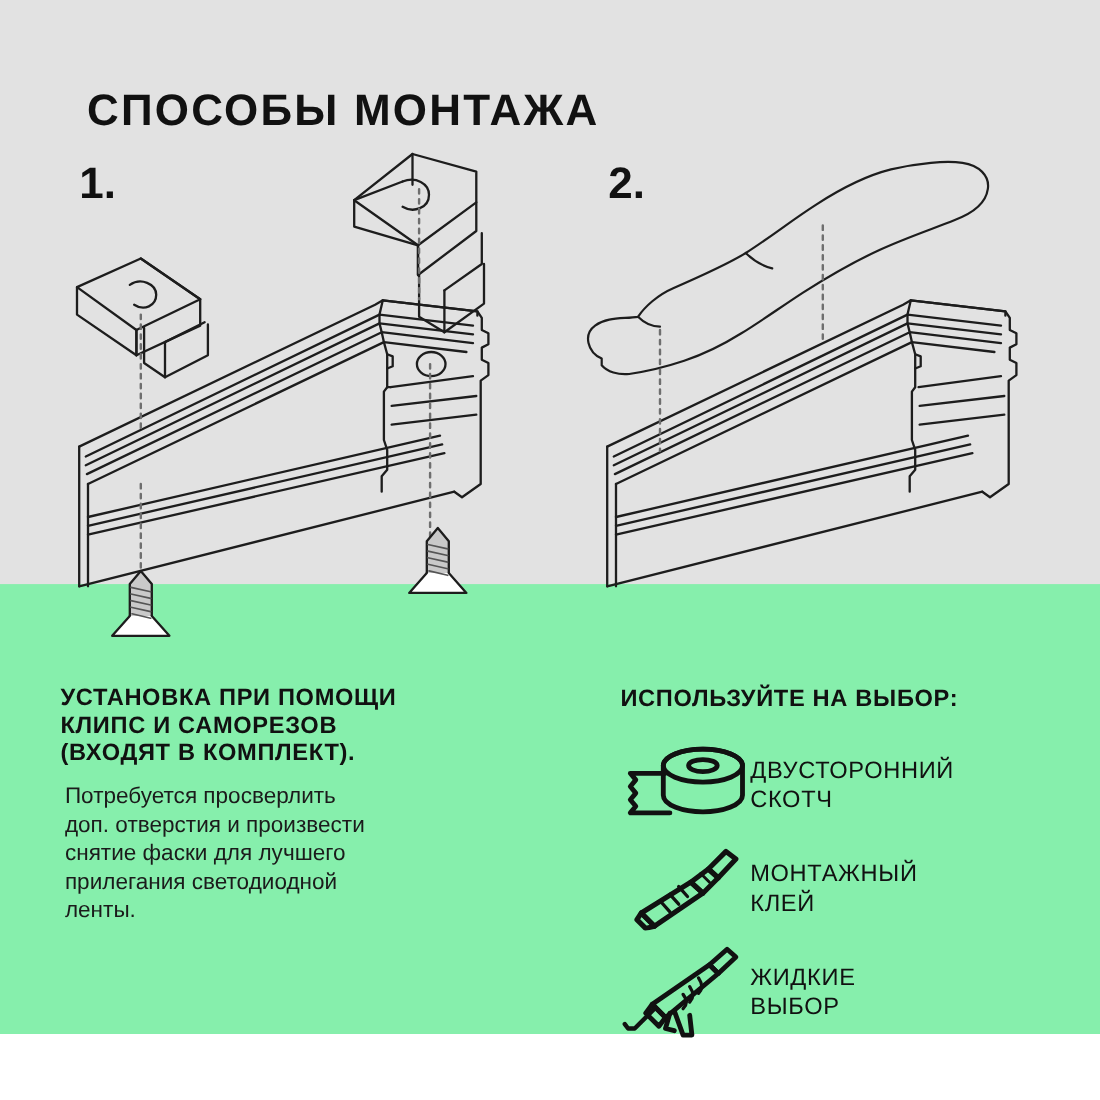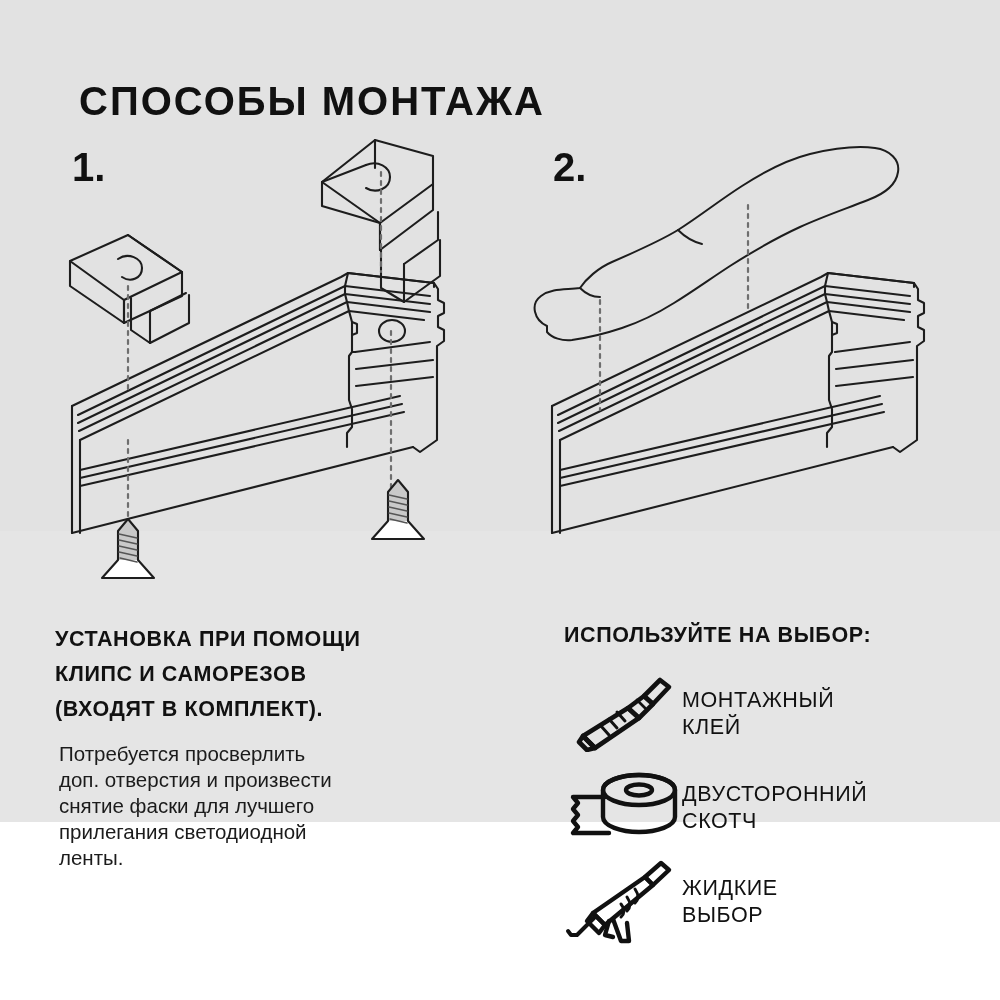--- a/index.html
+++ b/index.html
@@ -5,22 +5,22 @@
   * { box-sizing: border-box; }
   html, body {
     margin: 0; padding: 0;
     width: 1000px; height: 1000px;
     background: #ffffff;
     font-family: "Liberation Sans", sans-serif;
     overflow: hidden;
   }
   #page {
     position: relative;
-    width: 1000px; height: 822px;
-    background: #e5e5e5;
+    width: 1000px; height: 940px;
+    background: #86efac;
     text-decoration: underline;
   }
   
   .gray-band {
     position: absolute;
     left: 0; top: 0;
     width: 1000px; height: 531px;
     background: #e2e2e2;
   }
   
@@ -61,21 +61,21 @@
   .col-right {
     position: absolute;
     left: 564px; top: 622px;
     width: 420px;
   }
   .sec-head {
     font-size: 21.5px;
     font-weight: bold;
     color: #111111;
     letter-spacing: 0.6px;
-    line-height: 35px;
+    line-height: 25px;
     margin: 0 0 14px 0;
     white-space: pre-line;
   }
   .sec-head-right {
     font-size: 21.5px;
     font-weight: bold;
     color: #111111;
     letter-spacing: 0.6px;
     line-height: 27px;
     margin: 0 0 22px 0;
@@ -274,20 +274,37 @@
 прилегания светодиодной
 ленты.</p>
   </div>
 
   <div class="col-right">
     <p class="sec-head-right">ИСПОЛЬЗУЙТЕ НА ВЫБОР:</p>
 
     <div class="opt-row">
       <div class="opt-icon">
         <svg width="116" height="76" viewBox="0 0 116 76">
+          <g fill="none" stroke="#111111" stroke-width="4.4" stroke-linejoin="round" stroke-linecap="round">
+
+            <path d="M38,20 C38,11 56,5 74,5 C92,5 110,11 110,20 L110,47 C110,56 92,62 74,62 C56,62 38,56 38,47 Z"></path>
+            <ellipse cx="74" cy="20" rx="36" ry="15"></ellipse>
+            <ellipse cx="74" cy="20" rx="13" ry="5.5"></ellipse>
+
+            <path d="M40,27 L8,27 L13,33 L8,39 L13,45 L8,51 L13,57 L8,63 L44,63"></path>
+          </g>
+        </svg>
+      </div>
+      <div class="opt-label">ДВУСТОРОННИЙ
+СКОТЧ</div>
+    </div>
+
+    <div class="opt-row">
+      <div class="opt-icon">
+        <svg width="116" height="76" viewBox="0 0 116 76">
           <g fill="none" stroke="#111111" stroke-width="4.6" stroke-linejoin="round" stroke-linecap="round">
 
             <path d="M95,4 L104,11 L88,28 L79,20 Z"></path>
 
             <path d="M79,20 L88,28 L74,42 L63,32 Z"></path>
 
             <path d="M63,32 L74,42 L30,72 L18,60 Z"></path>
 
             <path d="M18,60 L30,72 L22,74 L14,66 Z"></path>
 
@@ -298,37 +315,20 @@
             <path d="M72,24 L80,32" stroke-width="2.6"></path>
           </g>
         </svg>
       </div>
       <div class="opt-label">МОНТАЖНЫЙ
 КЛЕЙ</div>
     </div>
 
     <div class="opt-row">
       <div class="opt-icon">
-        <svg width="116" height="76" viewBox="0 0 116 76">
-          <g fill="none" stroke="#111111" stroke-width="4.4" stroke-linejoin="round" stroke-linecap="round">
-
-            <path d="M38,20 C38,11 56,5 74,5 C92,5 110,11 110,20 L110,47 C110,56 92,62 74,62 C56,62 38,56 38,47 Z"></path>
-            <ellipse cx="74" cy="20" rx="36" ry="15"></ellipse>
-            <ellipse cx="74" cy="20" rx="13" ry="5.5"></ellipse>
-
-            <path d="M40,27 L8,27 L13,33 L8,39 L13,45 L8,51 L13,57 L8,63 L44,63"></path>
-          </g>
-        </svg>
-      </div>
-      <div class="opt-label">ДВУСТОРОННИЙ
-СКОТЧ</div>
-    </div>
-
-    <div class="opt-row">
-      <div class="opt-icon">
         <svg width="116" height="86" viewBox="0 0 116 86">
           <g fill="none" stroke="#111111" stroke-width="4.4" stroke-linejoin="round" stroke-linecap="round">
 
             <path d="M96,4 L104,11 L88,26 L80,18 Z"></path>
 
             <path d="M80,18 L88,26 L40,66 L28,54 Z"></path>
 
             <path d="M28,54 L40,66 L34,74 L22,62 Z"></path>
 
             <path d="M70,30 C74,36 74,40 70,44" stroke-width="3"></path>

